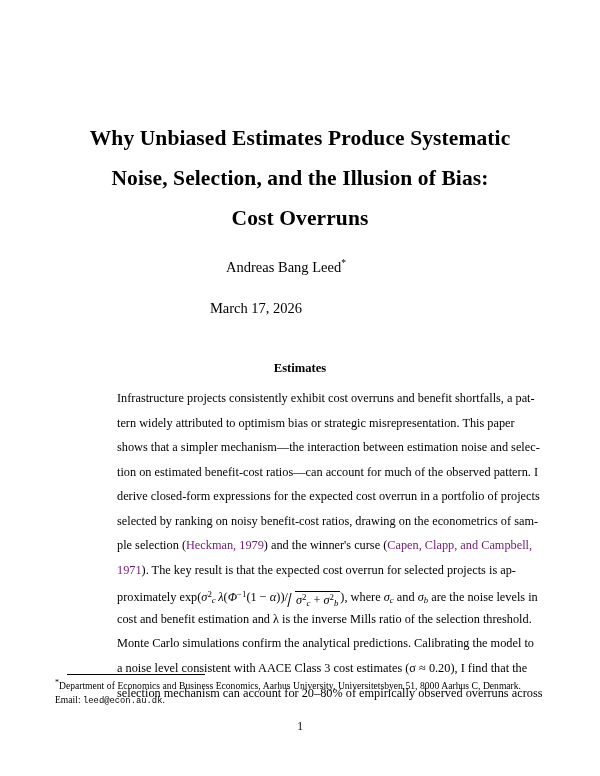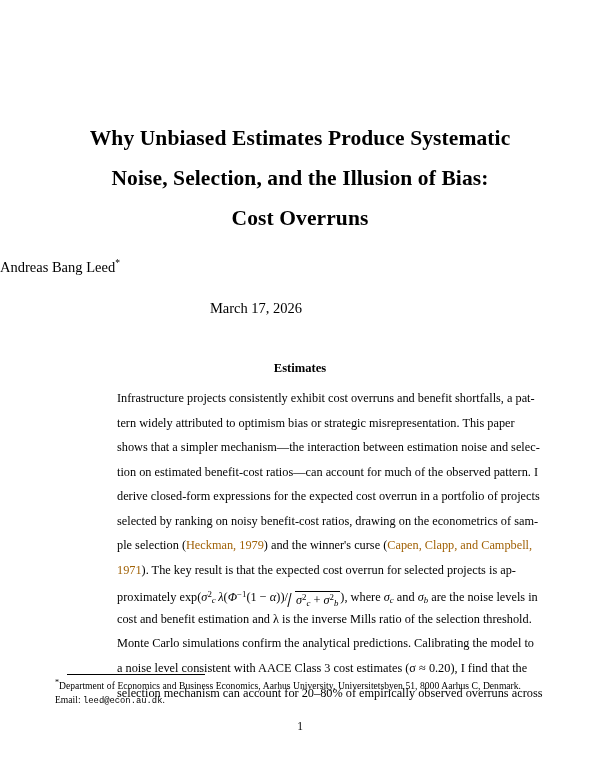--- a/index.html
+++ b/index.html
@@ -35,20 +35,21 @@
     line-height: 40px;
     letter-spacing: 0.1px;
     white-space: nowrap;
   }
 
   .author {
     position: absolute;
     top: 259px;
     left: 0;
     width: 572px;
+    text-align: center;
     font-size: 14.5px;
   }
   .author sup {
     font-size: 9.5px;
     vertical-align: 6px;
     line-height: 0;
   }
   .date {
     position: absolute;
     top: 300px;
@@ -76,21 +77,21 @@
     font-size: 12.3px;
   }
   .ab-line {
     height: 24.55px;
     line-height: 24.55px;
     white-space: nowrap;
     position: relative;
     margin-left: 20px;
   }
   .it { }
-  .cite { color: #a16207; }
+  .cite { color: #701a75; }
   .mono {
     font-family: "Liberation Mono", "DejaVu Sans Mono", monospace;
     font-size: 0.92em;
   }
 
   
   .mvar { font-style: italic; font-family: "Liberation Serif", serif; }
   .sub  { font-size: 0.72em; vertical-align: -0.28em; font-style: italic; }
   .sup  { font-size: 0.72em; vertical-align: 0.45em; }
   .frac-sqrt {

